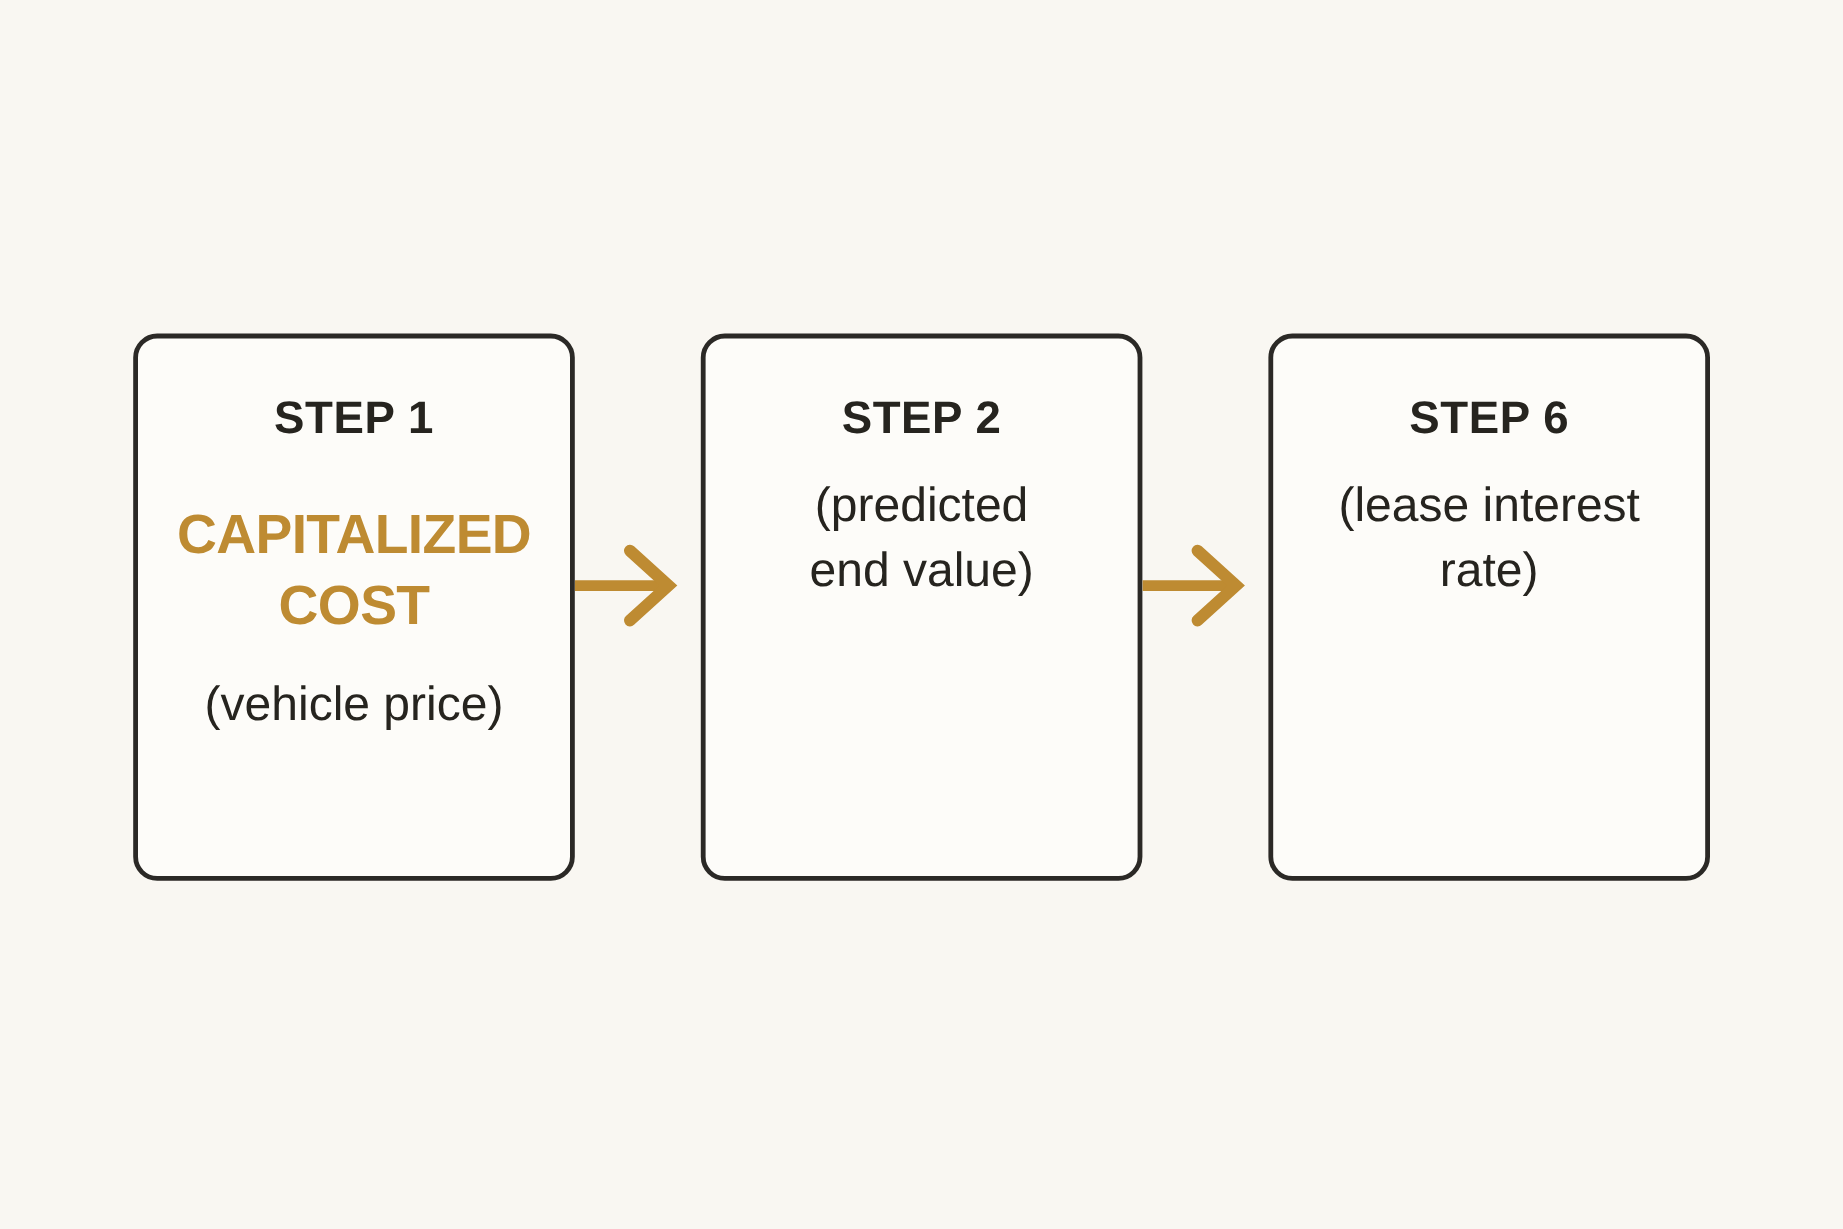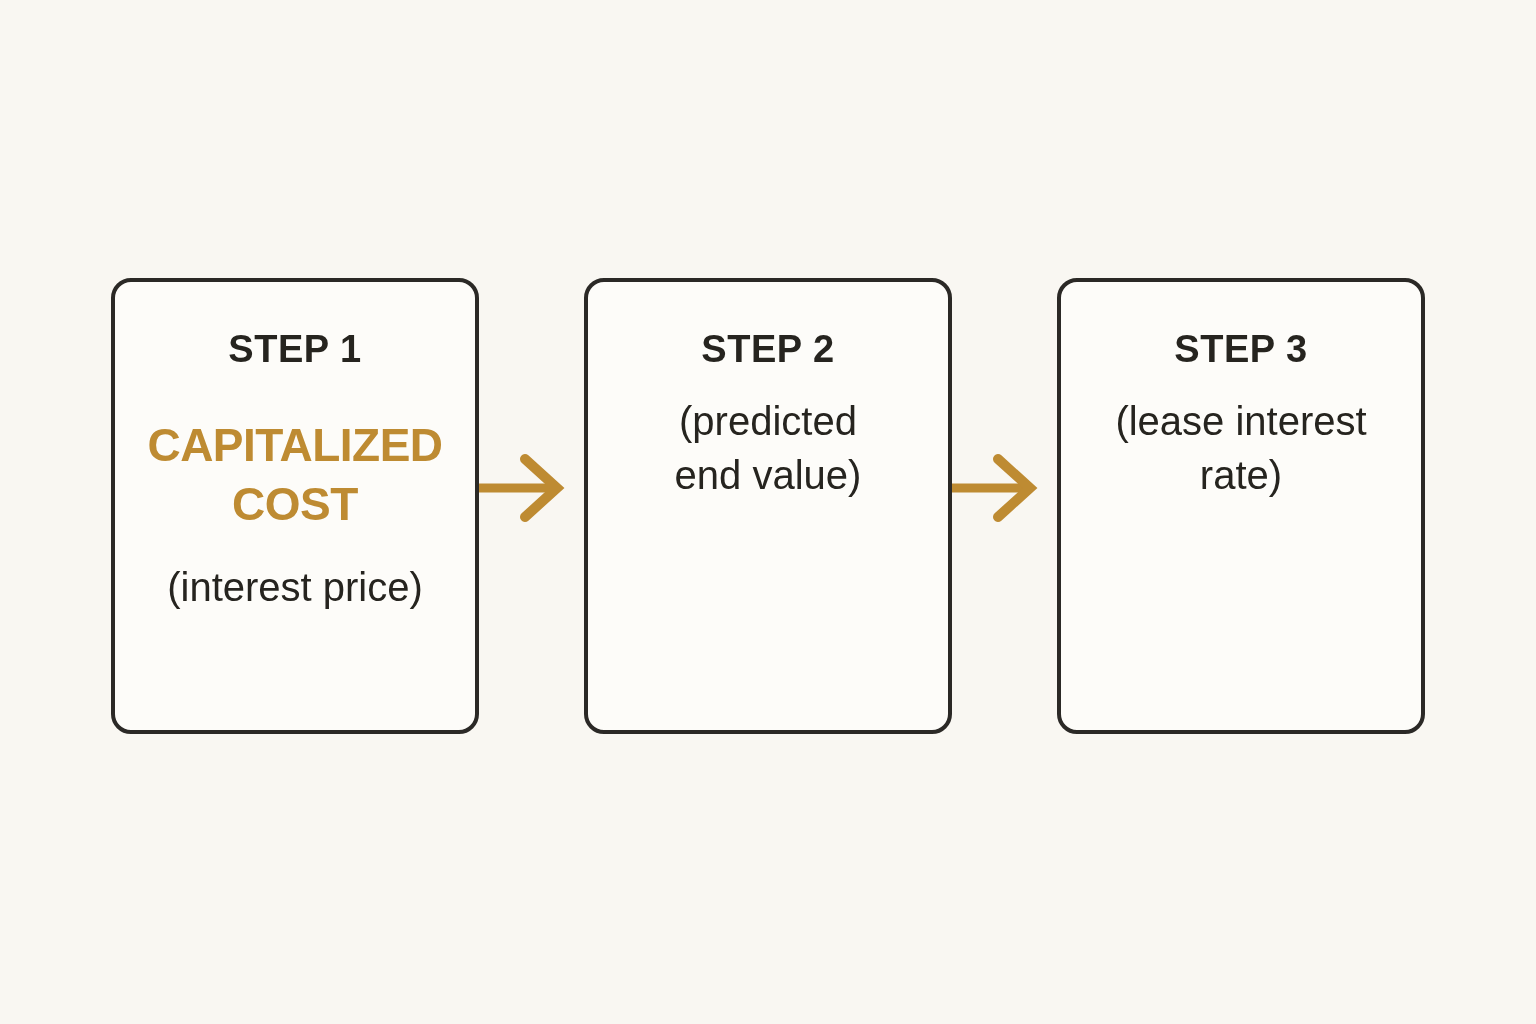--- a/index.html
+++ b/index.html
@@ -99,21 +99,21 @@
 </style>
 </head>
 <body>
 
 <div class="diagram-row">
 
   <div class="step-box">
     <div class="step-label">STEP 1</div>
     <div class="step-title">CAPITALIZED
 COST</div>
-    <div class="step-subtitle">(interest price)</div>
+    <div class="step-subtitle">(vehicle price)</div>
   </div>
 
   <div class="arrow-gap">
     <svg viewBox="0 0 105 80" xmlns="http://www.w3.org/2000/svg">
       <line class="arrow-line" x1="0" y1="40" x2="72" y2="40"></line>
       <polyline class="arrow-head" points="46,11 78,40 46,69"></polyline>
     </svg>
   </div>
 
   <div class="step-box">
@@ -123,18 +123,18 @@
   </div>
 
   <div class="arrow-gap">
     <svg viewBox="0 0 105 80" xmlns="http://www.w3.org/2000/svg">
       <line class="arrow-line" x1="0" y1="40" x2="72" y2="40"></line>
       <polyline class="arrow-head" points="46,11 78,40 46,69"></polyline>
     </svg>
   </div>
 
   <div class="step-box">
-    <div class="step-label">STEP 3</div>
+    <div class="step-label">STEP 6</div>
     <div class="step-subtitle">(lease interest
 rate)</div>
   </div>
 
 </div>
 
 </body></html>

